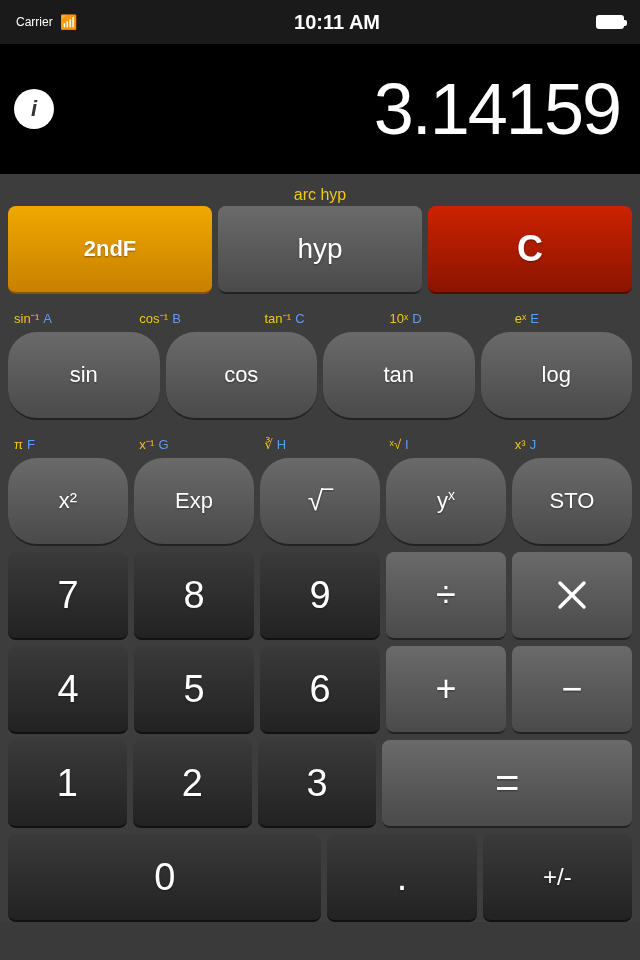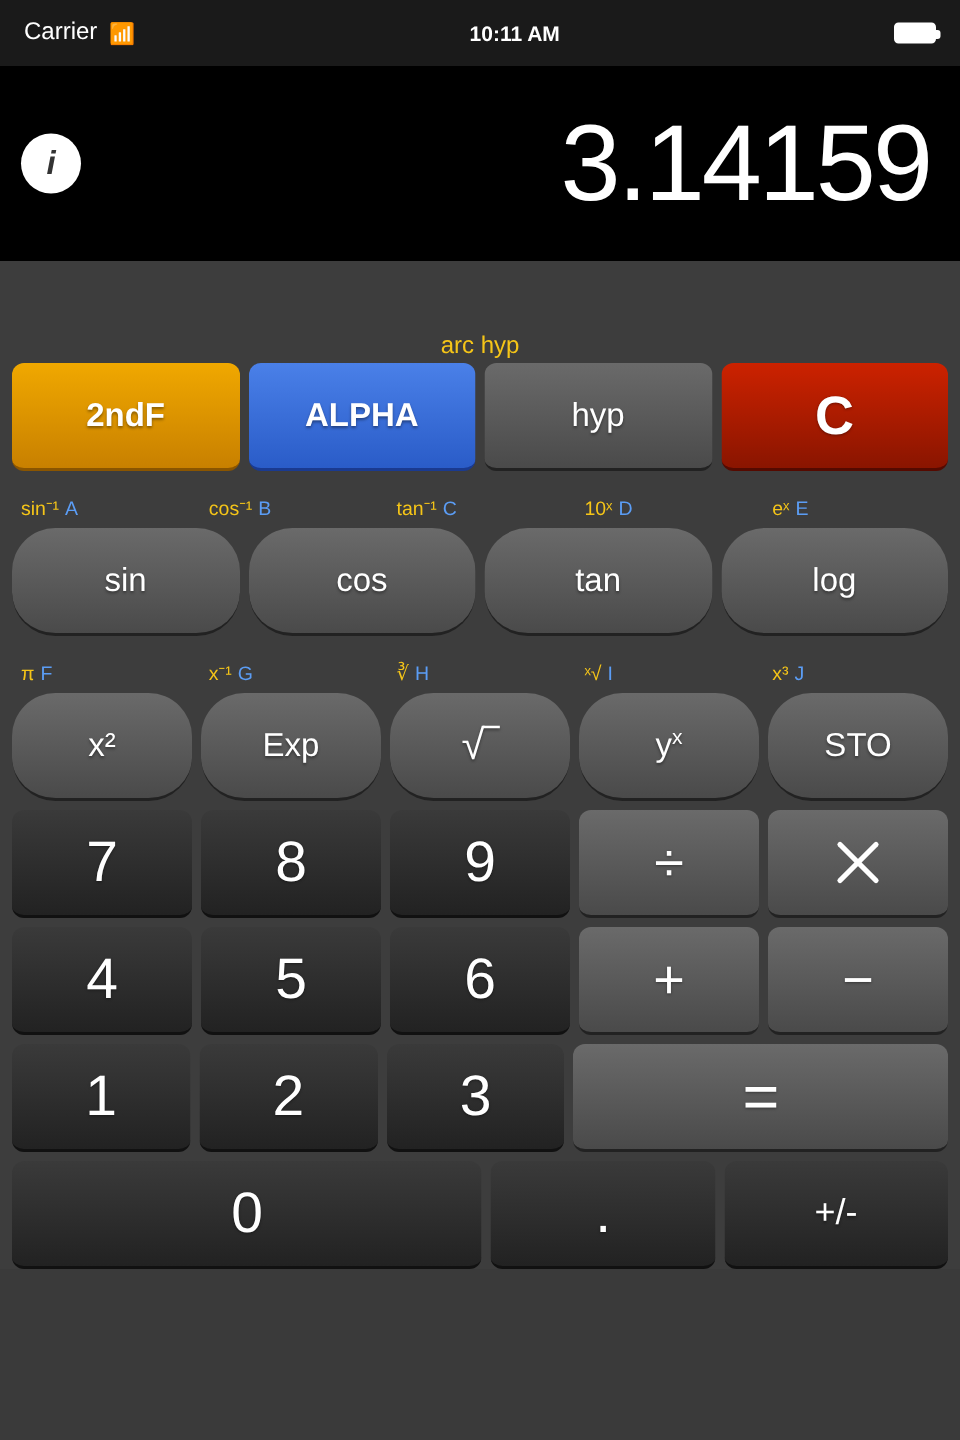--- a/index.html
+++ b/index.html
@@ -15,23 +15,23 @@
     #status-bar {
       width: 640px;
       height: 44px;
       background: #1a1a1a;
       display: flex;
       align-items: center;
       justify-content: space-between;
       padding: 0 16px;
     }
     .status-left { display: flex; align-items: center; gap: 8px; }
-    .status-carrier { color: #fff; font-size: 16px; font-weight: 500; }
+    .status-carrier { color: #fff; font-size: 12px; font-weight: 500; }
     .wifi-icon { color: #fff; font-size: 14px; }
-    .status-time { color: #fff; font-size: 14px; font-weight: 600; }
+    .status-time { color: #fff; font-size: 20px; font-weight: 600; }
     .status-right { display: flex; align-items: center; gap: 6px; }
     .battery-icon {
       width: 28px; height: 14px;
       border: 2px solid #fff;
       border-radius: 3px;
       position: relative;
       background: #fff;
     }
     .battery-icon::after {
       content: '';
@@ -79,21 +79,20 @@
     
     #calc-body {
       background: #3d3d3d;
       padding: 8px 8px 0 8px;
     }
 
     
     #arc-hyp-row {
       text-align: center;
       padding: 4px 0 2px 0;
-      margin-top: 36px;
     }
     #arc-hyp-label {
       color: #f5c518;
       font-size: 16px;
       font-weight: 500;
     }
 
     
     .btn-row {
       display: flex;
@@ -127,21 +126,21 @@
     .label-blue {
       color: #5b9df5;
       font-size: 13px;
       font-weight: 500;
       margin-left: 4px;
     }
 
     
     .btn {
       flex: 1;
-      height: 72px;
+      height: 88px;
       border-radius: 8px;
       border: none;
       cursor: pointer;
       font-size: 26px;
       font-weight: 500;
       color: #fff;
       display: flex;
       align-items: center;
       justify-content: center;
       position: relative;
@@ -165,21 +164,21 @@
     .btn-alpha {
       background: linear-gradient(180deg, #4a80e8 0%, #2a5cc8 100%);
       border-bottom: 2px solid #1a3a90;
       font-size: 22px;
       font-weight: 700;
     }
 
     .btn-hyp {
       background: linear-gradient(180deg, #6a6a6a 0%, #4a4a4a 100%);
       border-bottom: 2px solid #222;
-      font-size: 22px;
+      font-size: 28px;
     }
 
     .btn-setup {
       background: linear-gradient(180deg, #6a6a6a 0%, #4a4a4a 100%);
       border-bottom: 2px solid #222;
       font-size: 18px;
     }
 
     .btn-c {
       background: linear-gradient(180deg, #cc2200 0%, #8a1500 100%);
@@ -244,21 +243,20 @@
 </div>
 
 <div id="calc-body">
 
   <div id="arc-hyp-row">
     <span id="arc-hyp-label">arc hyp</span>
   </div>
 
   <div class="btn-row">
     <button class="btn btn-2ndf">2ndF</button>
-    <button class="btn btn-alpha">ALPHA</button>
     <button class="btn btn-hyp">hyp</button>
     <button class="btn btn-c">C</button>
   </div>
 
   <div class="label-row">
     <div class="label-cell">
       <span class="label-yellow">sin⁻¹</span>
       <span class="label-blue">A</span>
     </div>
     <div class="label-cell">

